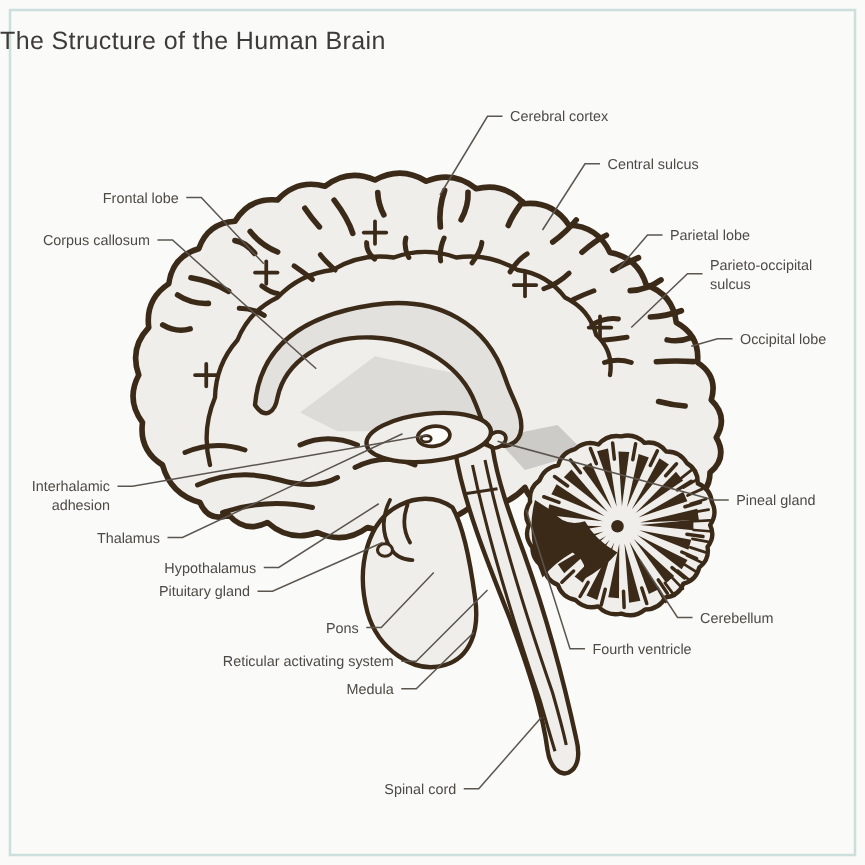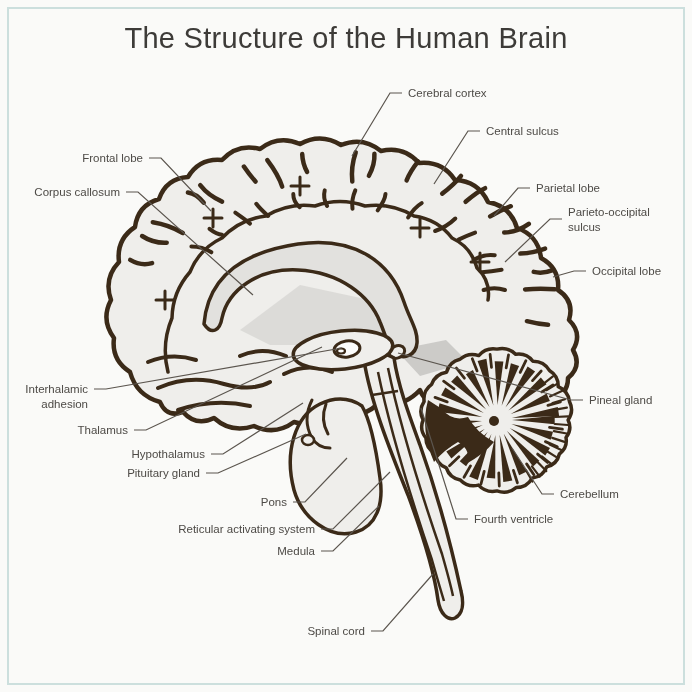--- a/index.html
+++ b/index.html
@@ -9,22 +9,22 @@
     font-family:"Liberation Sans",sans-serif;
     overflow:hidden;
   }
   .frame-border{
     position:absolute;left:7px;top:7px;right:7px;bottom:7px;
     border:2px solid var(--border,#ccdfdd);
     pointer-events:none;
   }
   .title{
     position:absolute;top:22px;left:0;width:100%;
-    text-align:center;
-    font-size:29px;font-weight:400;letter-spacing:.3px;
+    text-align:left;
+    font-size:20px;font-weight:400;letter-spacing:.3px;
     color:var(--title,#3d3b38);
   }
   svg.diagram{position:absolute;left:0;top:0;}
   svg.diagram text{
     font-family:"Liberation Sans",sans-serif;
     font-size:11.5px;
     fill:var(--label,#4d4a46);
   }
 </style>
 </head>

